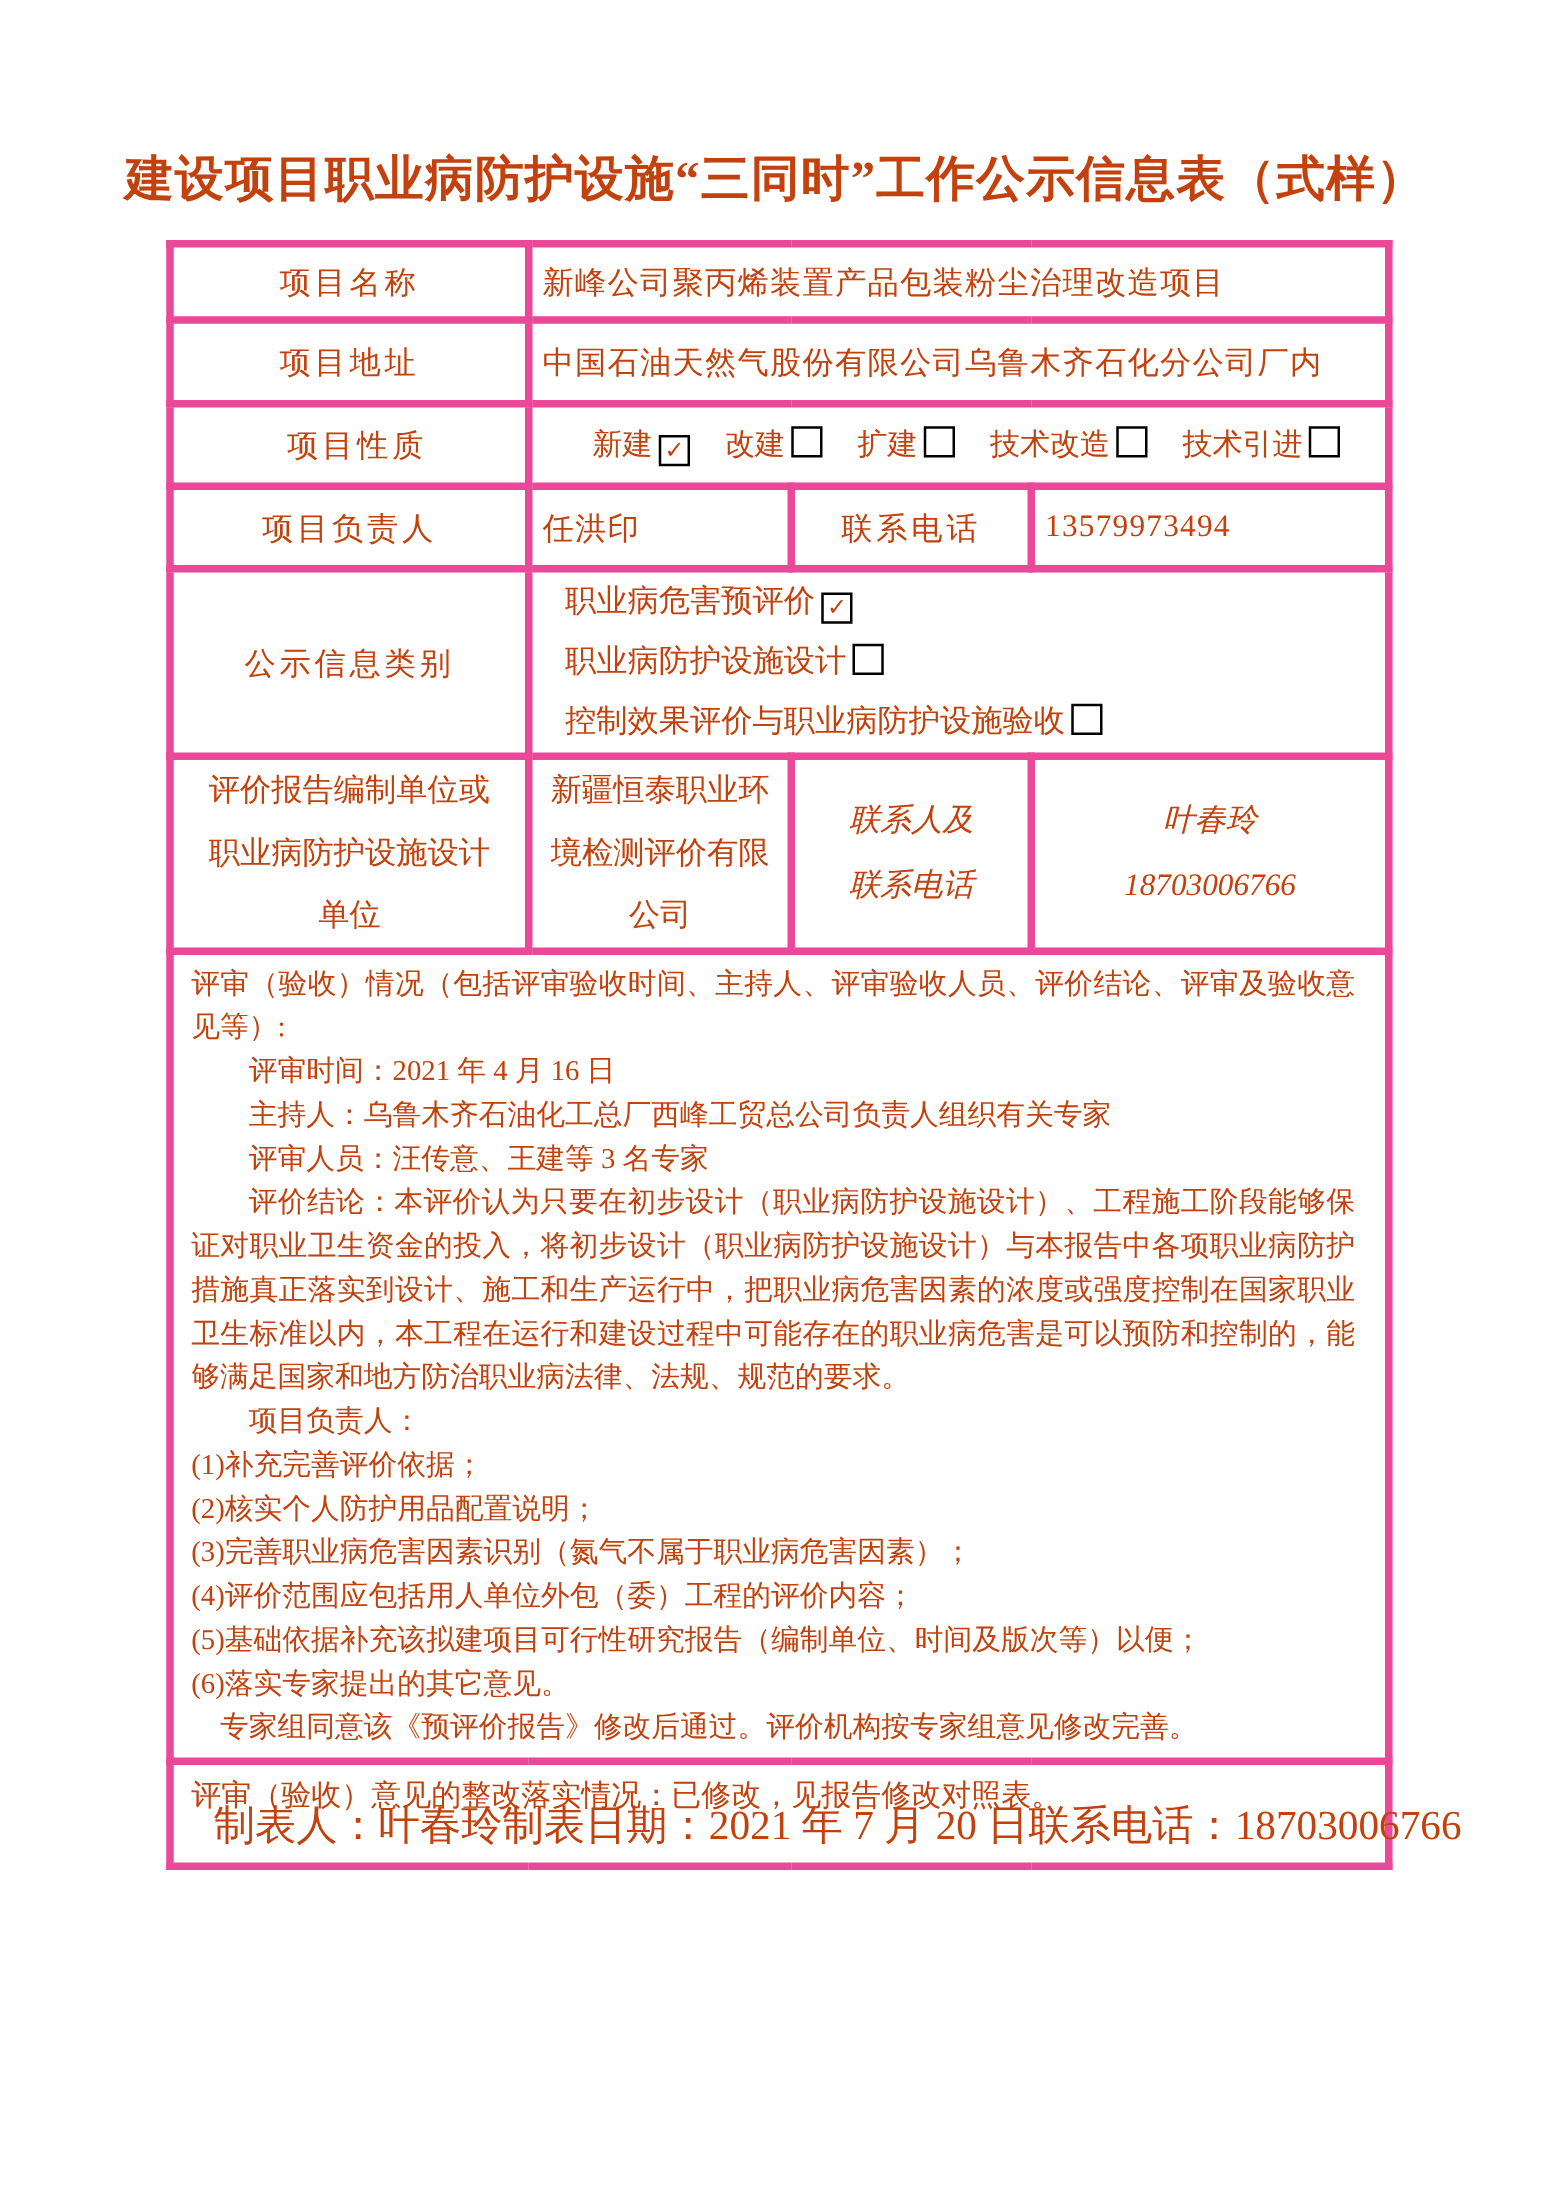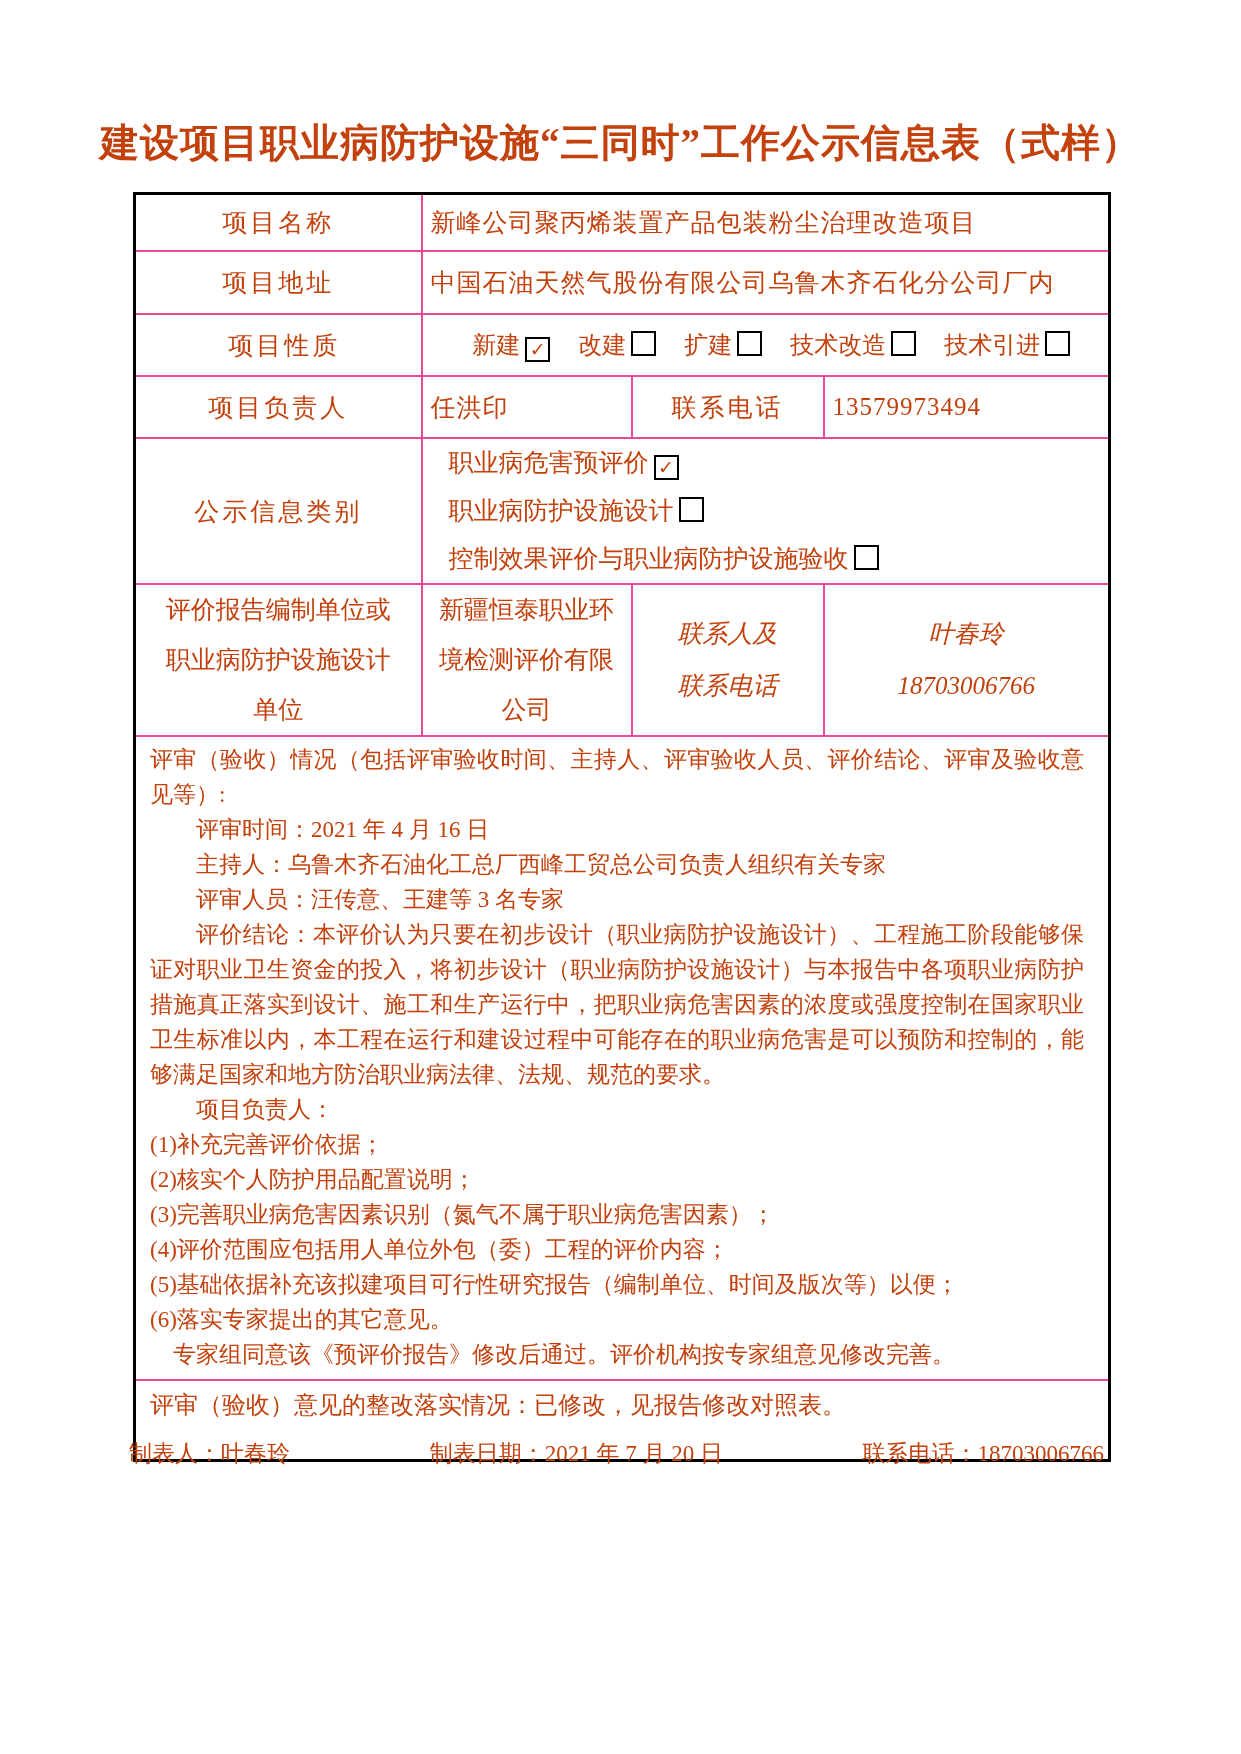--- a/index.html
+++ b/index.html
@@ -11,21 +11,21 @@
   .doc-title {
     position:absolute; top:116px; left:0; width:100%;
     text-align:center; font-size:39px; font-weight:bold; letter-spacing:1px;
     white-space:nowrap;
   }
   table.form {
     position:absolute; left:133px; top:192px; width:975px;
     border-collapse:collapse; table-layout:fixed;
     border:3px solid #000;
   }
-  td { border:2px solid #ec4899; padding:0 8px; font-size:25px; vertical-align:middle; overflow:hidden; }
+  td { border:6px solid #ec4899; padding:0 8px; font-size:25px; vertical-align:middle; overflow:hidden; }
   td.lbl { text-align:center; letter-spacing:3px; }
   td.val { text-align:left; letter-spacing:1px; }
   .r1 td { height:55px; }
   .r2 td { height:61px; }
   .r3 td { height:60px;padding-left:20px; }
   .r4 td { height:60px; }
   .r5 td { height:144px; }
   .r6 td { height:146px; }
   .r7 td { height:637px; }
   .r8 td { height:70px; }
@@ -40,23 +40,23 @@
   .cat-line { line-height:48px; white-space:nowrap; }
   td.center3 { text-align:center; }
   .l50 { line-height:50px; }
   .l52 { line-height:52px;font-style:italic; }
   td.review-cell { vertical-align:top; padding:5px 24px 0 14px; }
   .rv { font-size:23px; line-height:35px; text-align:justify; }
   .ind2 { text-indent:2em; }
   .ind1 { text-indent:1em; }
   td.rect-cell { vertical-align:top; padding:8px 14px 0 14px; font-size:24px; }
   .footer {
-    position:absolute; left:129px; top:1438px; width:975px;
+    position:absolute; left:139px; top:1438px; width:975px;
     display:flex; justify-content:space-between; align-items:baseline;
-    font-size:23px; white-space:nowrap;
+    font-size:33px; white-space:nowrap;padding-left:32px;
   }
 </style>
 </head>
 <body>
 
 <div class="page">
 
   <div class="doc-title">建设项目职业病防护设施“三同时”工作公示信息表（式样）</div>
 
   <table class="form">

